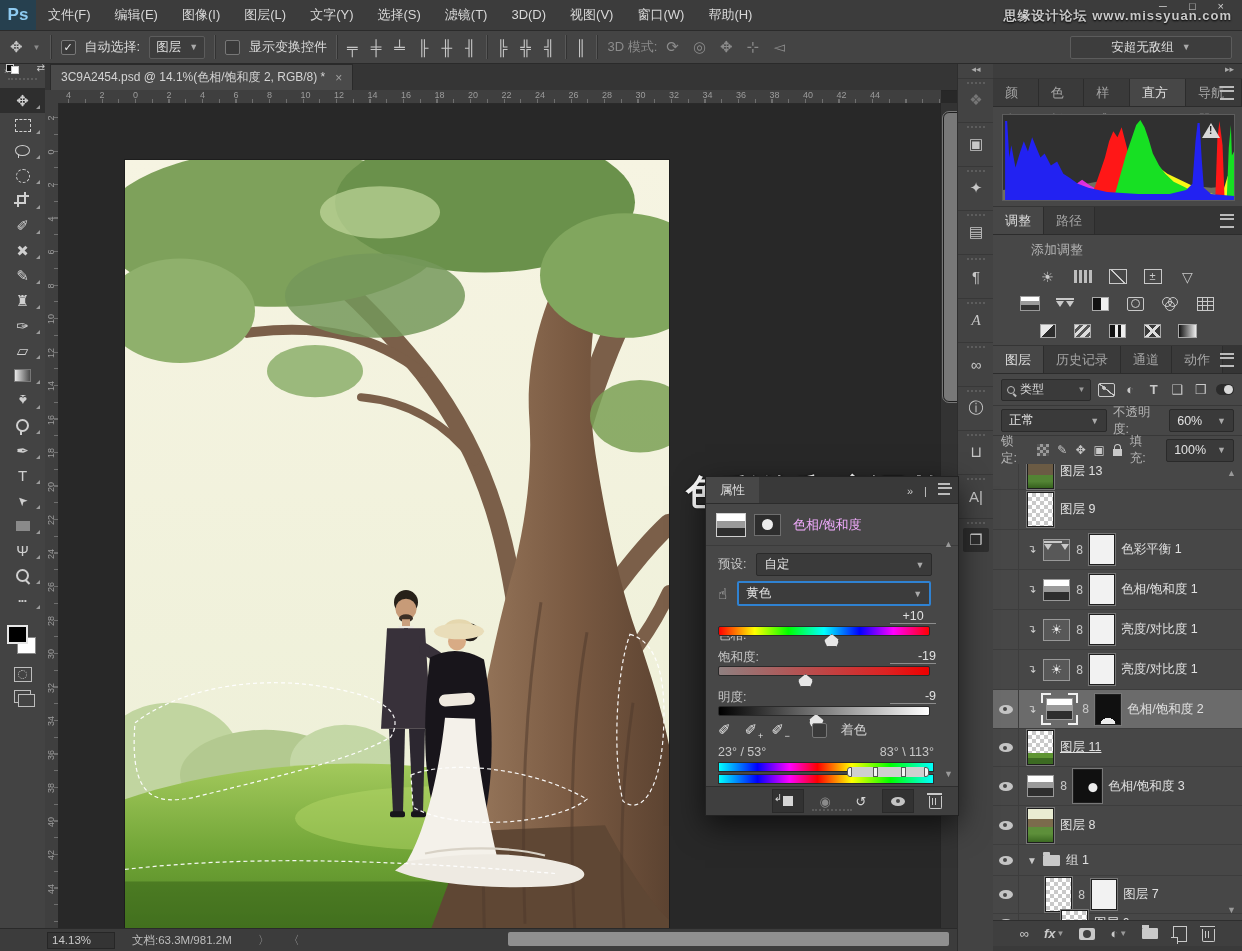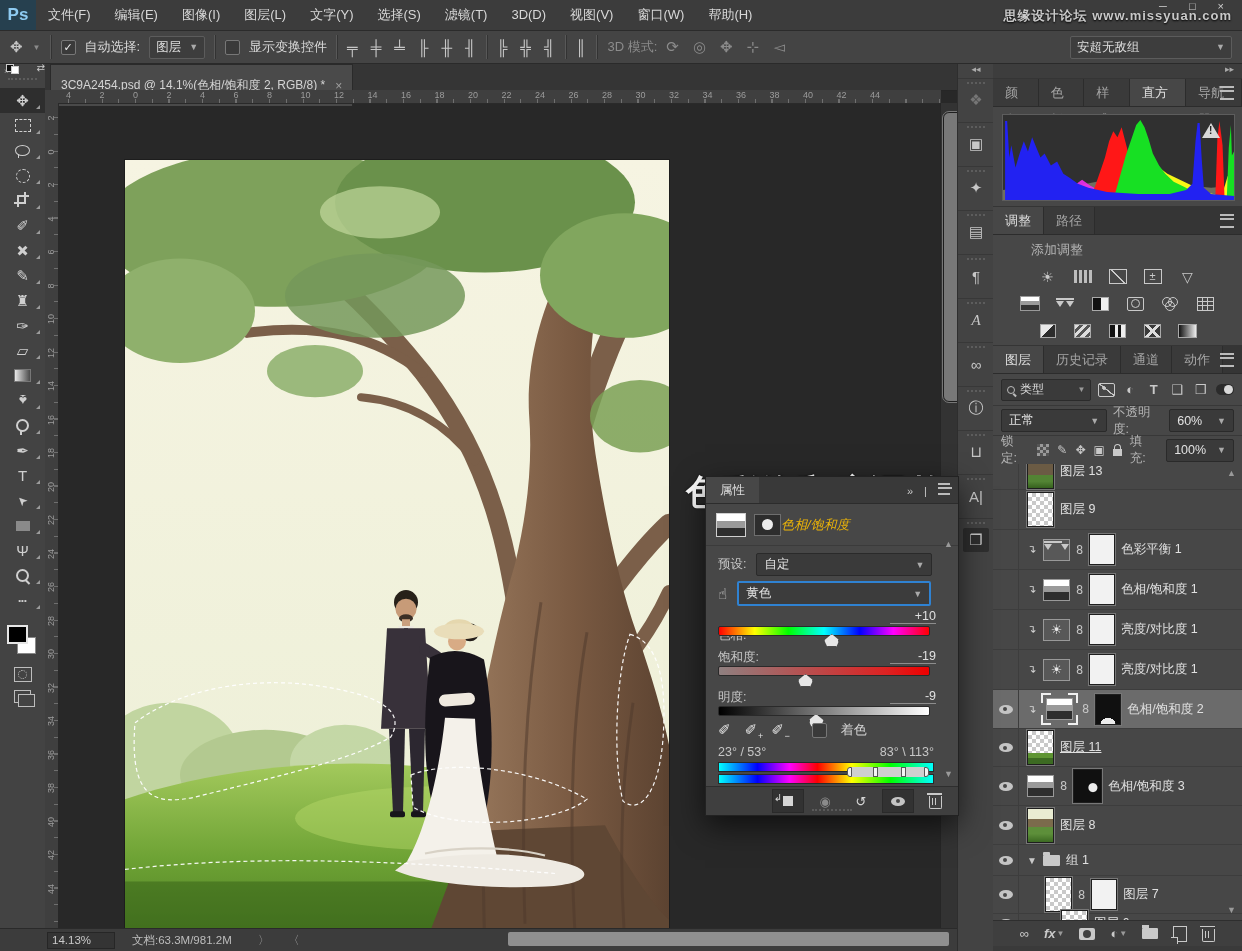--- a/index.html
+++ b/index.html
@@ -14,21 +14,21 @@
   #watermark{position:absolute;right:10px;top:7px;font-size:13px;font-weight:bold;color:#c9c9c9;text-shadow:0 1px 2px #000;letter-spacing:1px;}
   #winctrl{position:absolute;right:18px;top:0;display:flex;gap:22px;color:#d0d0d0;font-size:11px;line-height:12px;}
   
   #optionsbar{position:absolute;left:0;top:31px;right:0;height:33px;background:#444;border-bottom:1px solid #2a2a2a;display:flex;align-items:center;gap:9px;padding-left:10px;box-sizing:border-box;}
   .vsep{width:1px;height:24px;background:#585858;border-right:1px solid #333;}
   .cb{width:13px;height:13px;background:#3a3a3a;border:1px solid #777;border-radius:2px;display:inline-flex;align-items:center;justify-content:center;color:#eee;font-size:11px;}
   .dd{background:#3d3d3d;border:1px solid #5c5c5c;border-radius:2px;height:21px;display:inline-flex;align-items:center;padding:0 6px;gap:8px;font-size:12.5px;color:#ddd;}
   .dd .car{font-size:9px;color:#aaa;}
   .og{color:#c6c6c6;font-size:15px;letter-spacing:1px;}
   .dim{color:#8b8b8b;}
-  #workspace-dd{margin-left:auto;margin-right:10px;width:148px;justify-content:space-between;}
+  #workspace-dd{margin-left:auto;margin-right:10px;width:148px;justify-content:center;}
   
   #toolcol{position:absolute;left:0;top:64px;width:45px;bottom:0;background:#434343;border-right:1px solid #2e2e2e;}
   #toolcol .hdr{height:10px;color:#9a9a9a;font-size:9px;padding:2px 0 0 4px;}
   #toolcol .grip{height:6px;margin:2px 8px;border-top:2px dotted #5d5d5d;}
   .tool{width:45px;height:25px;display:flex;align-items:center;justify-content:center;color:#cfcfcf;font-size:15px;position:relative;}
   .tool.active{background:#2e2e2e;}
   .tool::after{content:"";position:absolute;right:5px;bottom:4px;border-left:4px solid transparent;border-bottom:4px solid #9b9b9b;}
   .rot45{transform:rotate(45deg);display:inline-block}
   .rot180{transform:rotate(180deg);display:inline-block}
   .rotm135{transform:rotate(-135deg);display:inline-block;font-size:12px}
@@ -50,21 +50,21 @@
   #miniswap{position:absolute;left:6px;top:-2px;font-size:10px;color:#ccc;width:45px;}
   #miniswap .sq{display:inline-block;width:6px;height:6px;background:#111;border:1px solid #ccc;margin-right:1px;vertical-align:middle}
   #miniswap .sq.w{background:#fff;margin-left:-4px;margin-top:3px;}
   #qmask{margin:6px auto 0;width:16px;height:13px;border:1px solid #bdbdbd;display:flex;align-items:center;justify-content:center;}
   #qmask i{width:7px;height:7px;border:1px dotted #bdbdbd;border-radius:50%;}
   #scrmode{margin:8px auto 0;width:15px;height:11px;border:1px solid #bdbdbd;position:relative;}
   #scrmode::after{content:"";position:absolute;left:3px;top:3px;width:15px;height:11px;border:1px solid #bdbdbd;background:#434343;}
   
   #doccol{position:absolute;left:45px;top:64px;width:912px;bottom:22px;background:#282828;}
   #tabbar{position:absolute;left:0;top:0;right:0;height:26px;background:#353535;border-bottom:1px solid #262626;}
-  #doctab{position:absolute;left:5px;top:0;height:25px;background:#4a4a4a;border:1px solid #2a2a2a;border-bottom:none;display:flex;align-items:center;padding:8px 10px;gap:10px;font-size:12px;color:#d4d4d4;}
+  #doctab{position:absolute;left:5px;top:0;height:25px;background:#4a4a4a;border:1px solid #2a2a2a;border-bottom:none;display:flex;align-items:center;padding:0 10px;gap:10px;font-size:12px;color:#d4d4d4;}
   #doctab .x{color:#9f9f9f;font-size:12px;}
   #rulerh{position:absolute;left:13px;top:26px;right:16px;height:13px;background:#3f3f3f;border-bottom:1px solid #2a2a2a;overflow:hidden;
      background-image:repeating-linear-gradient(90deg,#6f6f6f 0 1px,transparent 1px 16.75px);background-size:100% 4px;background-position:10px 9px;background-repeat:no-repeat;}
   #rulercorner{position:absolute;left:0;top:26px;width:13px;height:13px;background:#3f3f3f;border-right:1px solid #2a2a2a;border-bottom:1px solid #2a2a2a;}
   #rulerv{position:absolute;left:0;top:39px;width:13px;bottom:0;background:#3f3f3f;border-right:1px solid #2a2a2a;overflow:hidden;
      background-image:repeating-linear-gradient(180deg,#6f6f6f 0 1px,transparent 1px 16.75px);background-size:4px 100%;background-position:9px 14px;background-repeat:no-repeat;}
   .rlh{position:absolute;top:0;font-size:9px;color:#9c9c9c;}
   .rlv{position:absolute;left:0;font-size:9px;color:#9c9c9c;transform:rotate(-90deg);transform-origin:center;width:12px;text-align:center;}
   #pasteboard{position:absolute;left:13px;top:39px;right:16px;bottom:0;background:#282828;overflow:hidden;margin-top:48px;}
   #photo{position:absolute;left:67px;top:9px;box-shadow:0 0 0 1px #1d1d1d;}
@@ -189,21 +189,21 @@
   #hthumb{position:absolute;left:508px;right:8px;top:3px;height:14px;background:#8f8f8f;border-radius:2px;}
   
   #props{position:absolute;left:705px;top:476px;width:252px;height:338px;background:#474747;border:1px solid #222;box-shadow:0 10px 28px rgba(0,0,0,.6);z-index:50;}
   #props .phdr{height:26px;background:#393939;border-bottom:1px solid #2c2c2c;position:relative;}
   #props .ptab{display:inline-block;height:26px;line-height:26px;padding:0 14px;background:#474747;color:#dcdcdc;font-size:12.5px;}
   #props .pops{position:absolute;right:8px;top:6px;color:#c9c9c9;font-size:11px;letter-spacing:4px;}
   .prow{position:absolute;left:0;right:0;display:flex;align-items:center;}
   .badge{width:28px;height:22px;border:1px solid #cfcfcf;background:linear-gradient(180deg,#fff 0 7px,#9a9a9a 7px 14px,#2e2e2e 14px);}
   .badge2{width:25px;height:20px;border:1px solid #6e6e6e;background:#2d2d2d;position:relative;margin-left:8px;}
   .badge2::after{content:"";position:absolute;left:7px;top:4px;width:11px;height:11px;background:#ececec;border-radius:50%;}
-  .ptitle{font-size:13px;color:#eab308;font-style:italic;}
+  .ptitle{margin-left:12px;font-size:13px;color:#f0abfc;}
   .plabel{font-size:12.5px;color:#c6c6c6;}
   .psel{height:21px;background:#3a3a3a;border:1px solid #2a2a2a;border-radius:2px;display:flex;align-items:center;justify-content:space-between;padding:0 7px;font-size:12.5px;color:#e2e2e2;}
   .psel .car{font-size:9px;color:#aaa;}
   .psel.focus{border:2px solid #2f82d2;background:#3c3c3c;}
   .slider-label{position:absolute;left:12px;font-size:12.5px;color:#c6c6c6;}
   .slider-val{position:absolute;right:22px;width:46px;text-align:right;font-size:12.5px;color:#e0e0e0;border-bottom:1px solid #8d8d8d;}
   .track{position:absolute;left:12px;width:210px;height:8px;border:1px solid #2a2a2a;border-radius:2px;}
   .tr-hue{background:linear-gradient(90deg,#f00,#ff0 17%,#0f0 33%,#0ff 50%,#00f 67%,#f0f 83%,#f00);}
   .tr-sat{background:linear-gradient(90deg,#8f8080,#d22 80%,#e00);}
   .tr-lgt{background:linear-gradient(90deg,#000,#fff);}
@@ -933,21 +933,21 @@
     </div>
     <div class="prow" style="top:104px;left:12px;gap:10px">
       <span style="color:#d0d0d0;font-size:15px">☝</span>
       <span class="psel focus" style="width:176px">
         <span>黄色</span>
         <span class="car">▼</span>
       </span>
     </div>
     <div id="sliders">
         <div class="slider-label" style="top: 150px;">色相:</div>
-        <div class="slider-val" style="top: 132px;">+10</div>
+        <div class="slider-val" style="top: 132px; text-align: center;">+10</div>
         <div class="track tr-hue" style="top: 149px;">
           <span class="thumbtri" style="left: calc(53% - 6px);"></span>
         </div>
         <div class="slider-label" style="top: 172px;">饱和度:</div>
         <div class="slider-val" style="top: 172px;">-19</div>
         <div class="track tr-sat" style="top: 189px;">
           <span class="thumbtri" style="left: calc(40.5% - 6px);"></span>
         </div>
         <div class="slider-label" style="top: 212px;">明度:</div>
         <div class="slider-val" style="top: 212px;">-9</div>

